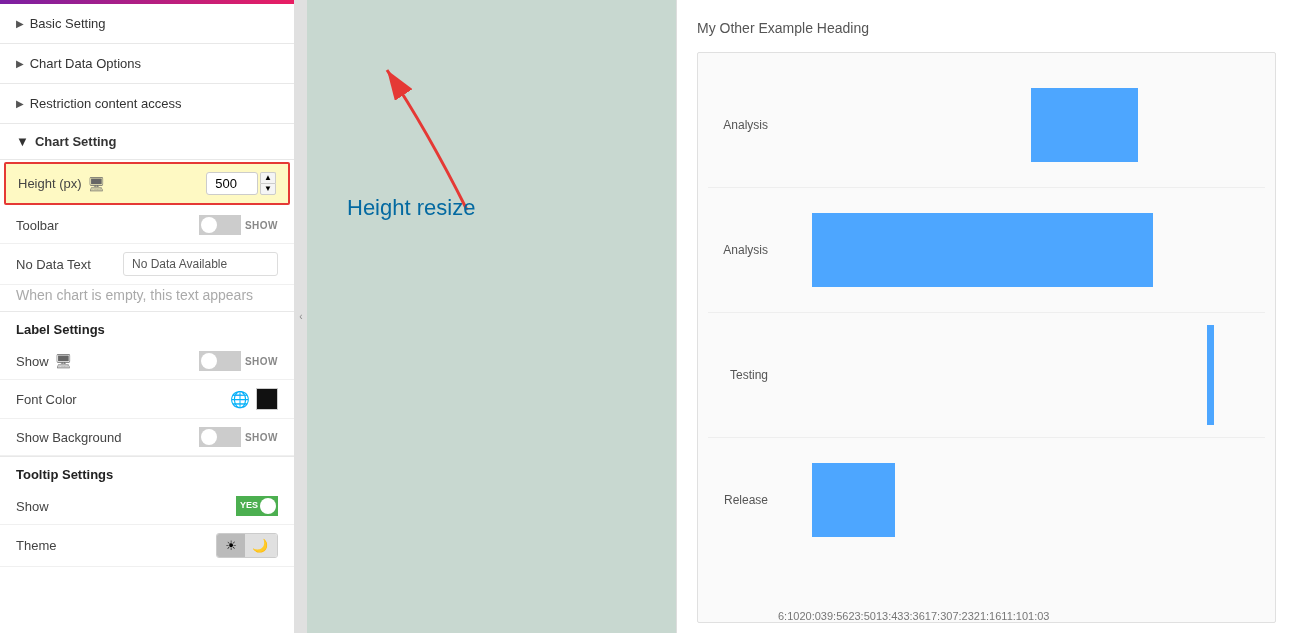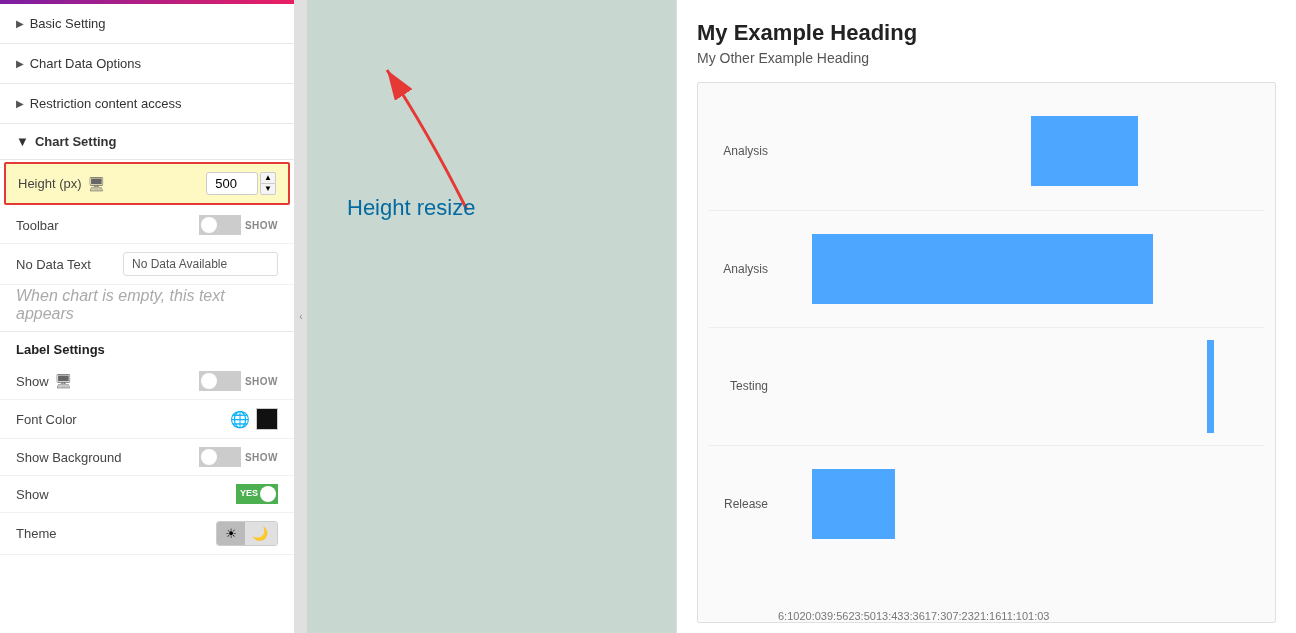--- a/index.html
+++ b/index.html
@@ -149,23 +149,22 @@
       border: 1px solid #ddd;
       border-radius: 3px;
       padding: 4px 8px;
       font-size: 12px;
       color: #555;
       width: 155px;
     }
 
     .hint-text {
       padding: 2px 16px 8px;
-      font-size: 16px;
+      font-size: 14px;
       color: #aaa;
-      font-style: italic;
     }
 
     .subsection-title {
       padding: 10px 16px 6px;
       font-weight: 700;
       font-size: 13px;
       color: #222;
       border-top: 1px solid #e8e8e8;
     }
 
@@ -398,20 +397,21 @@
   <div class="setting-row">
     <div class="setting-label">
       <span>Show Background</span>
     </div>
     <div class="toggle-wrap">
       <div class="toggle"></div>
       <span class="toggle-label">SHOW</span>
     </div>
   </div>
 
+  <div class="subsection-title">Tooltip Settings</div>
 
   <div class="setting-row">
     <div class="setting-label">
       <span>Show</span>
     </div>
     <div class="toggle-wrap">
       <div class="toggle on">
         <span style="position:absolute;left:4px;top:4px;font-size:9px;color:white;font-weight:700;z-index:1;">YES</span>
       </div>
     </div>
@@ -440,21 +440,20 @@
     </defs>
     <path d="M 140,180 Q 100,100 60,40" stroke="#e53935" stroke-width="3" fill="none" marker-end="url(#arrowhead)"></path>
   </svg>
 
   <div style="position:absolute;top:195px;left:40px;">
     <span style="font-size:22px;font-weight:400;color:#0369a1;">Height resize</span>
   </div>
 </div>
 
 <div class="chart-panel">
-  <div class="chart-heading-main">My Example Heading</div>
   <div class="chart-heading-sub">My Other Example Heading</div>
 
   <div class="chart-container">
     <div class="chart-bars">
 
       <div class="chart-row">
         <div class="row-label">Analysis</div>
         <div class="bar-area">
           <div class="bar" style="left:52%;width:22%;"></div>
         </div>

